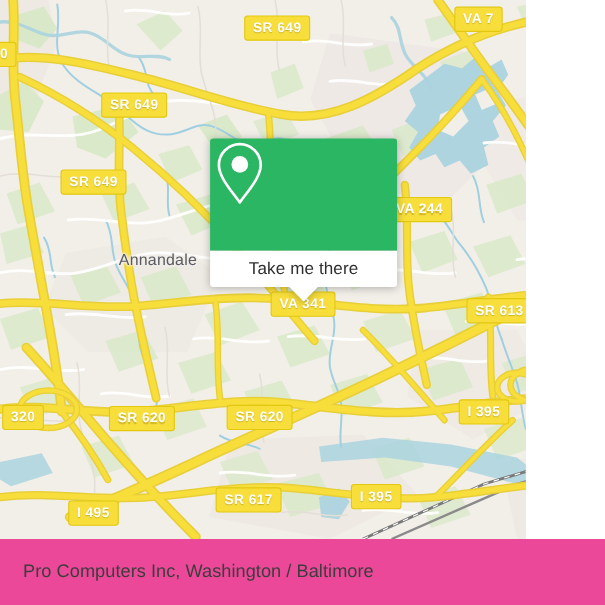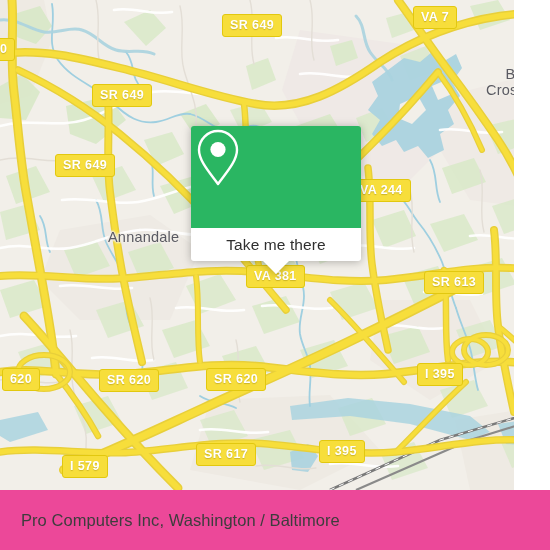--- a/index.html
+++ b/index.html
@@ -7,21 +7,21 @@
     width: 550px; height: 550px;
     font-family: "Liberation Sans", sans-serif;
     background: #ffffff;
     overflow: hidden;
   }
   #root { position: relative; width: 550px; height: 550px; }
 
   
   .map {
     position: absolute; left: 0; top: 0;
-    width: 514px; height: 490px;
+    width: 478px; height: 490px;
     background: #e5e5e5;
     overflow: hidden;
   }
   .map svg { position: absolute; left: 0; top: 0; display: block; }
 
   
   .attribution {
     position: absolute; left: 8px; bottom: 6px;
     font-size: 12.5px; color: #3a3a3a;
     letter-spacing: .1px;
@@ -383,27 +383,27 @@
         </g>
       </g>
     </svg>
 
     <div class="shield" style="left:222px; top:14px;">SR 649</div>
     <div class="shield" style="left:413px; top:6px;">VA 7</div>
     <div class="shield" style="left:92px; top:84px;">SR 649</div>
     <div class="shield" style="left:55px; top:154px;">SR 649</div>
     <div class="shield" style="left:352px; top:179px; z-index:19;">VA 244</div>
     <div class="shield" style="left:424px; top:271px;">SR 613</div>
-    <div class="shield" style="left:246px; top:265px; z-index:19;">VA 381</div>
-    <div class="shield" style="left:2px; top:368px;">620</div>
+    <div class="shield" style="left:246px; top:265px; z-index:19;">VA 341</div>
+    <div class="shield" style="left:2px; top:368px;">320</div>
     <div class="shield" style="left:99px; top:369px;">SR 620</div>
     <div class="shield" style="left:206px; top:368px;">SR 620</div>
     <div class="shield" style="left:417px; top:363px;">I 395</div>
     <div class="shield" style="left:518px; top:345px;">VA 401</div>
-    <div class="shield" style="left:62px; top:455px;">I 579</div>
+    <div class="shield" style="left:62px; top:455px;">I 495</div>
     <div class="shield" style="left:196px; top:443px;">SR 617</div>
     <div class="shield" style="left:319px; top:440px;">I 395</div>
     <div class="shield" style="left:-8px; top:38px;">0</div>
 
     <div class="place" style="left:108px; top:229px;">Annandale</div>
     <div class="place two-line" style="left:500px; top:66px;">
       <div>Bailey's</div>
       <div style="margin-left:-14px;">Crossroads</div>
     </div>
 

